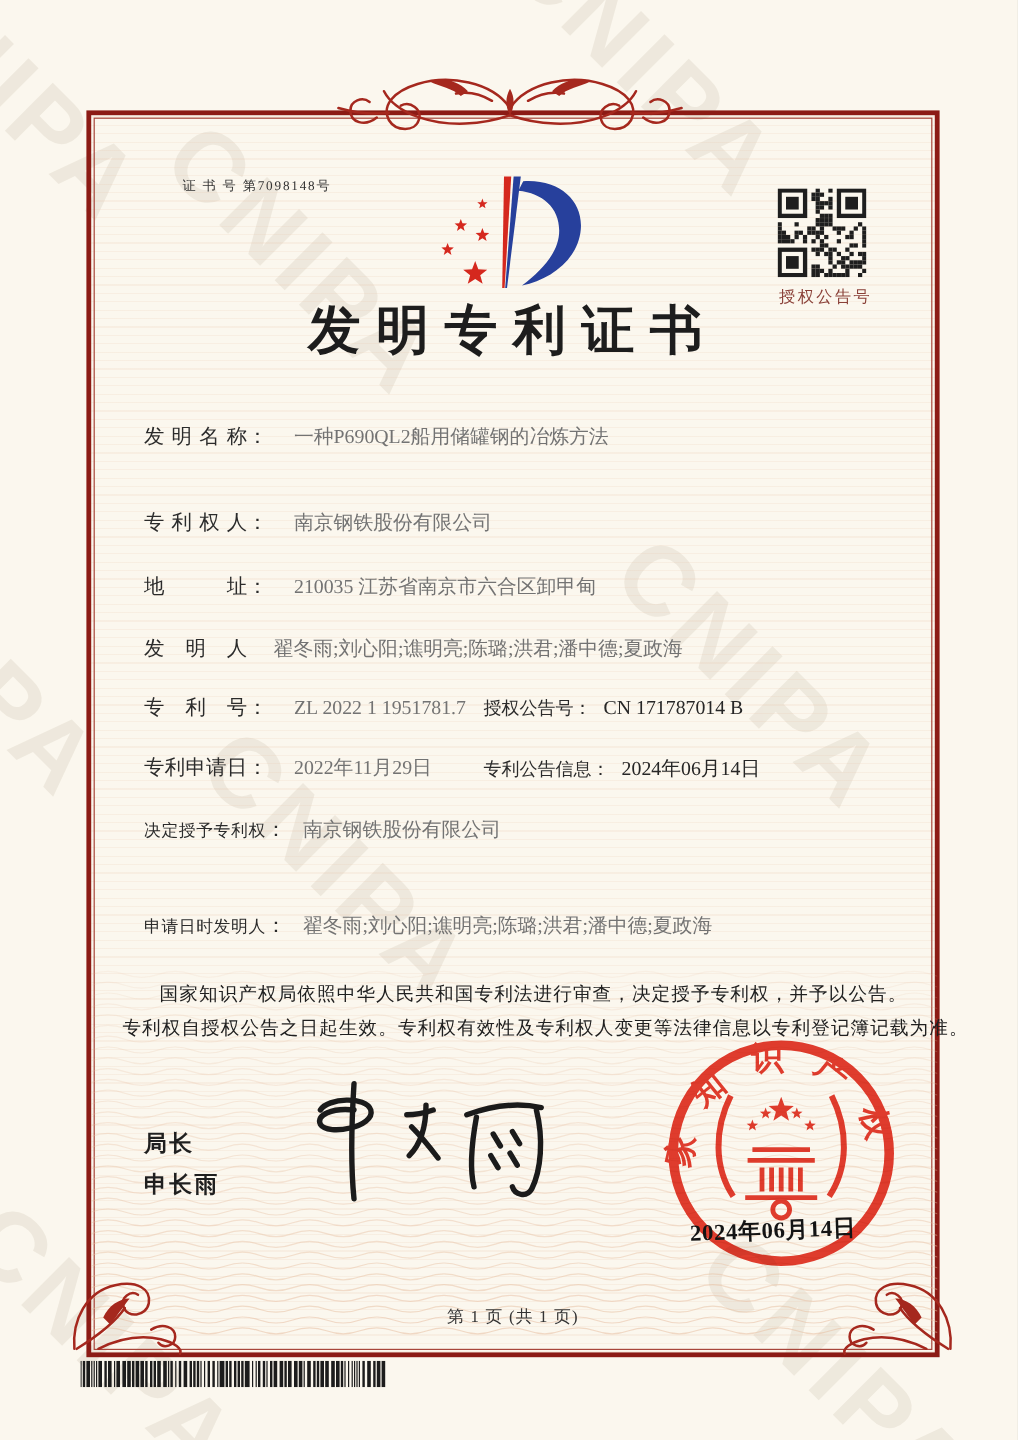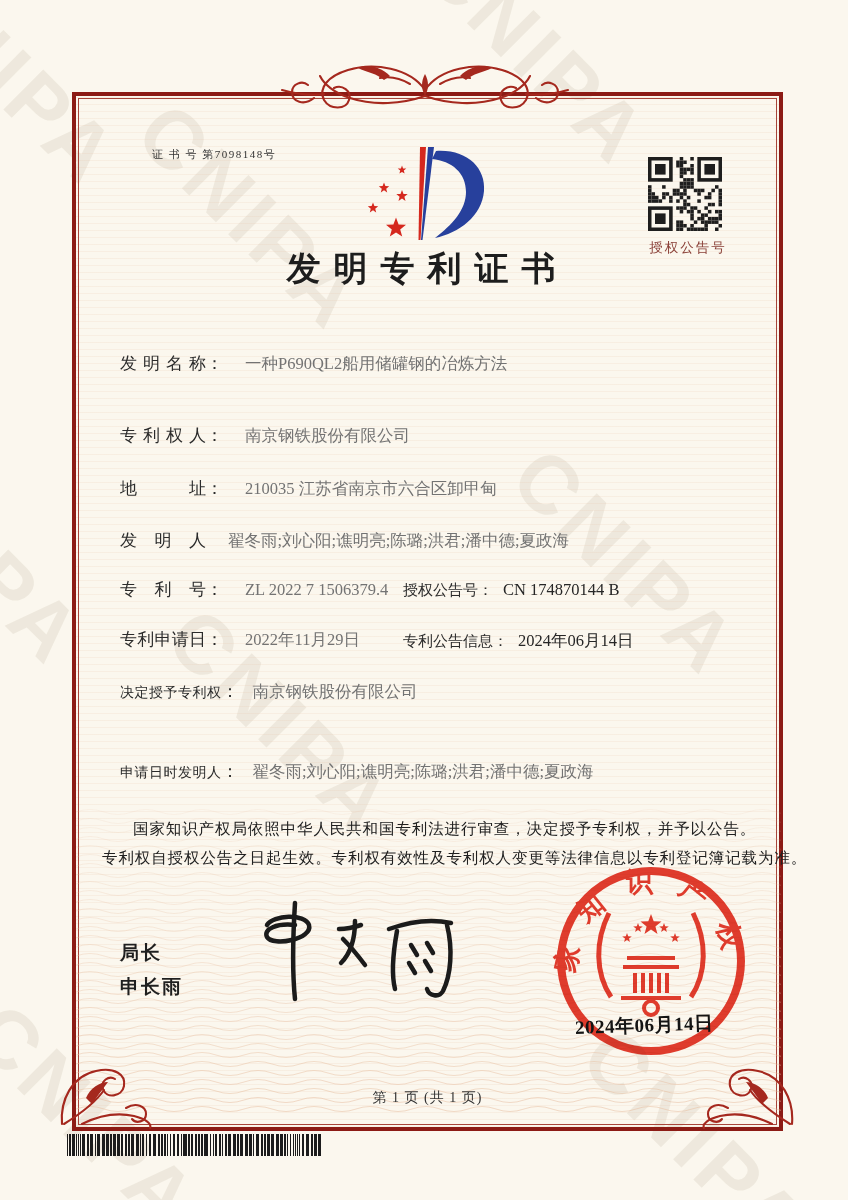--- a/index.html
+++ b/index.html
@@ -27,21 +27,21 @@
   .orn path.fil{fill:var(--ornament-red);stroke:none;}
   .mirror{transform:scaleX(-1);}
   
   .certno{position:absolute;left:112px;top:147px;font-size:11px;letter-spacing:1.5px;color:#333;z-index:5;margin-left:40px;}
   .logo{position:absolute;left:363px;top:140px;z-index:5;}
   .lred{fill:var(--logo-red);} .lblue{fill:var(--logo-blue);} .lstar{fill:var(--logo-red);}
   .qrbox{position:absolute;left:648px;top:157px;z-index:5;}
   .qrm{fill:#1e1e1e;} .qrw{fill:var(--paper);}
   .qrcap{position:absolute;left:623px;top:239px;width:130px;text-align:center;font-size:13.5px;
          letter-spacing:2px;color:#8a4038;z-index:5;}
-  .title{position:absolute;left:72px;top:246px;width:711px;text-align:center;font-size:34px;
+  .title{position:absolute;left:72px;top:246px;width:711px;text-align:center;font-size:44px;
          font-weight:bold;letter-spacing:13px;color:#1d1d1d;white-space:nowrap;z-index:5;}
   
   .field{position:absolute;left:120px;font-size:17px;white-space:nowrap;z-index:5;}
   .field .jl{display:inline-flex;justify-content:space-between;width:86px;vertical-align:bottom;}
   .field .ll{display:inline-block;font-size:14px;letter-spacing:0.5px;}
   .field .colon{margin-right:0;}
   .field .val{margin-left:22px;font-size:16.5px;color:#737373;}
   .field.long .val{margin-left:14px;}
   .rcol{position:absolute;left:403px;font-size:15px;white-space:nowrap;z-index:5;}
   .rcol .val{margin-left:10px;font-size:16.5px;color:#262626;}
@@ -339,24 +339,24 @@
         <span>发</span>
         <span>明</span>
         <span>人</span>
       </span><span class="colon"></span><span class="val">翟冬雨;刘心阳;谯明亮;陈璐;洪君;潘中德;夏政海</span>
   </div>
   <div class="field" style="top:578px">
     <span class="jl">
         <span>专</span>
         <span>利</span>
         <span>号</span>
-      </span><span class="colon">：</span><span class="val">ZL 2022 7 1506379.4</span>
+      </span><span class="colon">：</span><span class="val">ZL 2022 1 1951781.7</span>
   </div>
   <div class="rcol" style="top:580px">
-    <span>授权公告号</span><span class="colon">：</span><span class="val">CN 174870144 B</span>
+    <span>授权公告号</span><span class="colon">：</span><span class="val">CN 171787014 B</span>
   </div>
   <div class="field" style="top:628px">
     <span class="jl">
         <span>专</span>
         <span>利</span>
         <span>申</span>
         <span>请</span>
         <span>日</span>
       </span><span class="colon">：</span><span class="val">2022年11月29日</span>
   </div>

